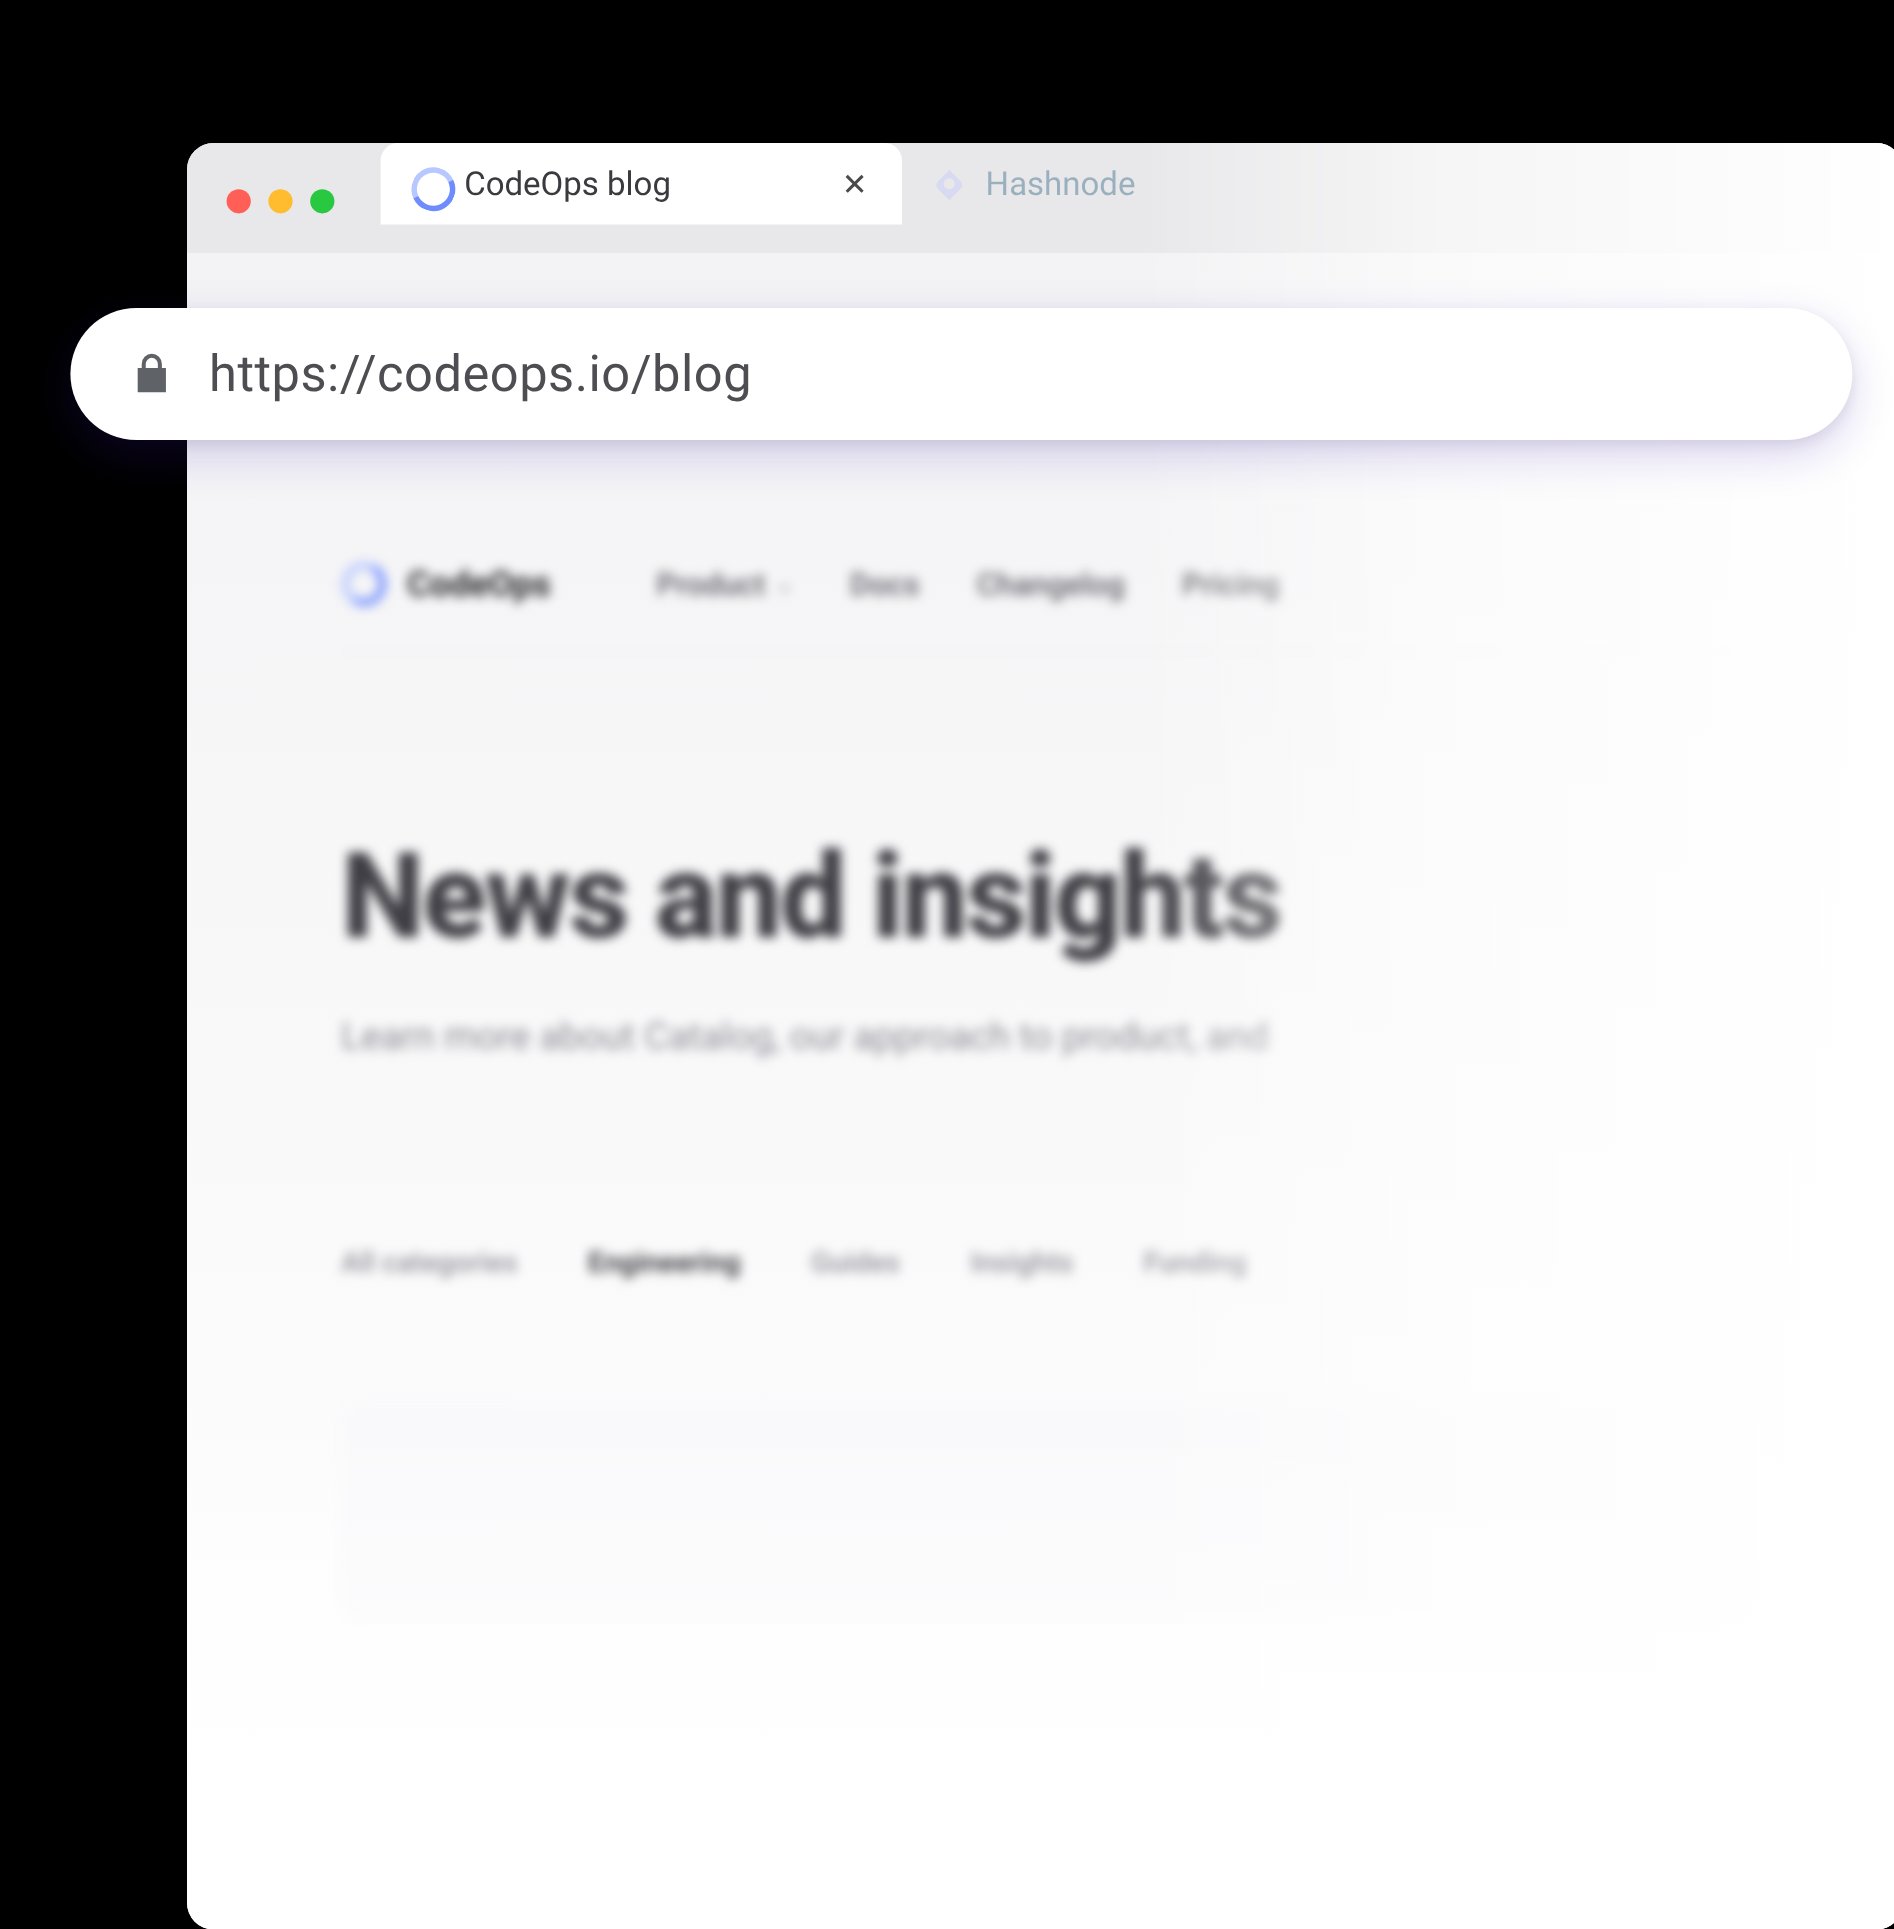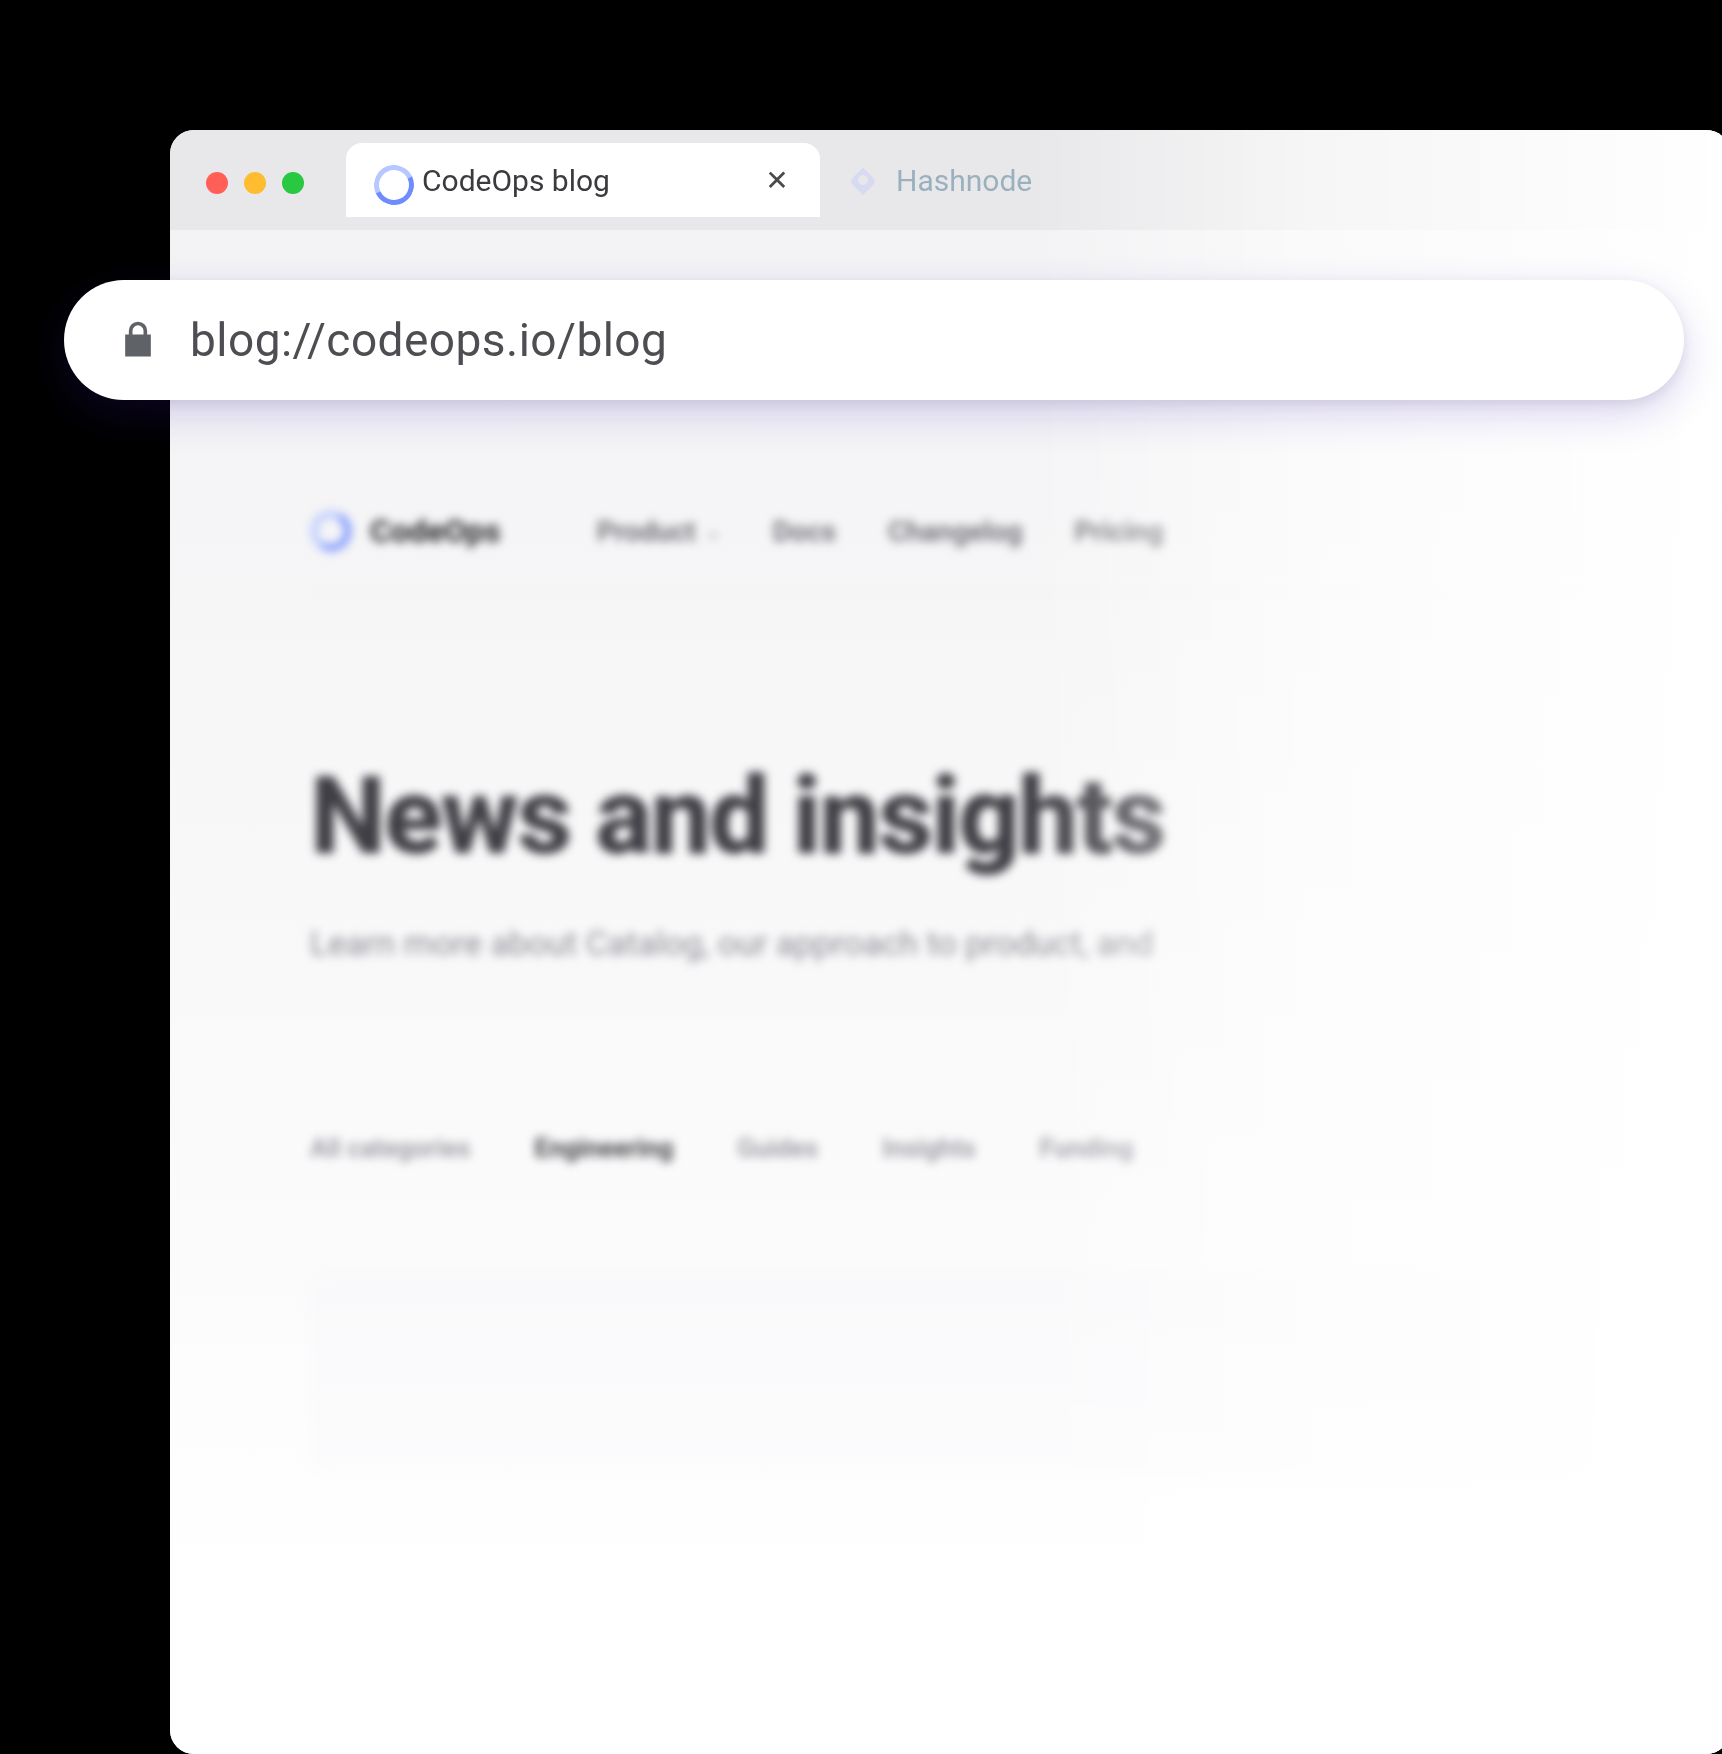--- a/index.html
+++ b/index.html
@@ -72,21 +72,21 @@
       width: 22px;
       height: 22px;
       border-radius: 50%;
     }
     .traffic-light.red { background: #ff5f57; }
     .traffic-light.yellow { background: #febc2e; }
     .traffic-light.green { background: #28c840; }
 
     .tabs {
       display: flex;
-      align-items: center;
+      align-items: flex-start;
       flex: 1;
       height: 100%;
     }
 
     .tab {
       display: flex;
       align-items: center;
       gap: 18px;
       padding: 0 28px;
       height: 74px;
@@ -348,14 +348,14 @@
     <div class="card-placeholder"></div>
   </div>
 </div>
 
 <div class="address-bar-wrap">
   <span class="lock-icon">
     <svg viewBox="0 0 24 24" width="44" height="44" fill="#5f6368">
       <path d="M17 9V7a5 5 0 00-10 0v2H5v12h14V9h-2zM9 7a3 3 0 016 0v2H9V7z"></path>
     </svg>
   </span>
-  <span class="url-text">blog://codeops.io/blog</span>
+  <span class="url-text">https://codeops.io/blog</span>
 </div>
 
 </body></html>

